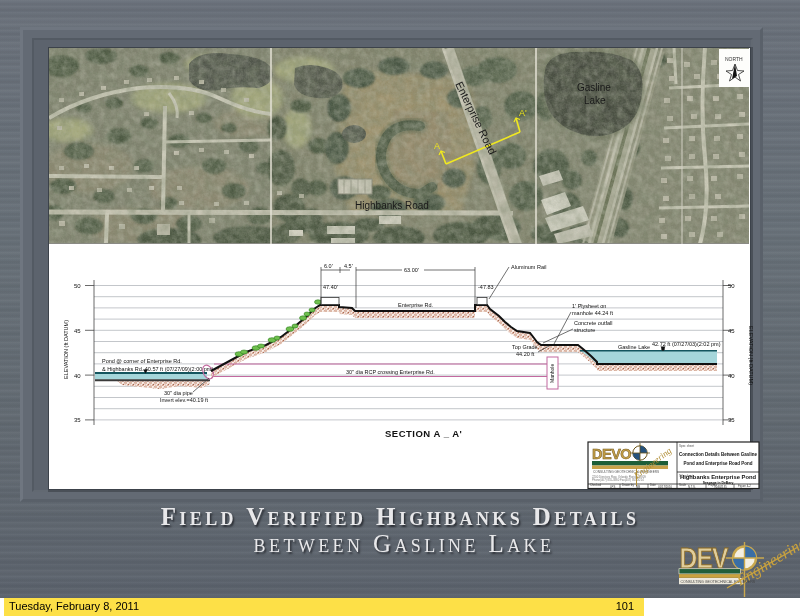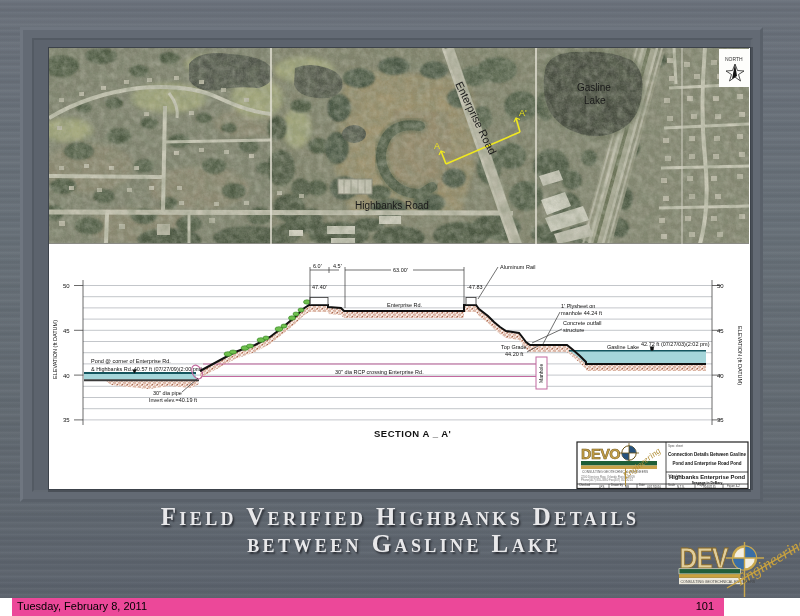--- a/index.html
+++ b/index.html
@@ -18,22 +18,22 @@
   #frame-dark{position:absolute;left:32px;top:38px;width:717px;height:450px;
     background:#5c636d;
     border-top:2px solid #535a63;border-left:2px solid #535a63;
     border-right:2px solid #626972;border-bottom:2px solid #626972;}
   #page{position:absolute;left:48px;top:47px;width:701px;height:441px;background:#ffffff;
     border:1px solid #3c424a;box-shadow:0 2px 0 #4a5058, 2px 0 0 #4a5058;}
   #title{position:absolute;left:0px;top:503px;width:800px;text-align:center;
     font-family:"Liberation Serif",serif;font-variant:small-caps;
     color:#e8e8ea;text-shadow:1.5px 1.5px 2px #2a2d33;}
   #title .l1{font-size:25px;letter-spacing:3.4px;font-weight:bold;line-height:27px;}
-  #title .l2{font-size:25px;letter-spacing:3.4px;font-weight:bold;line-height:27px;margin-left:8px;}
-  #footer{position:absolute;left:12px;top:598px;width:712px;height:18px;background:#ec4899;
+  #title .l2{font-size:25px;letter-spacing:3.4px;font-weight:normal;line-height:27px;margin-left:8px;}
+  #footer{position:absolute;left:4px;top:598px;width:640px;height:18px;background:#fde047;
     font-size:11px;color:#000;}
 </style>
 </head>
 <body>
 
 <div id="slide"></div>
 
 <div id="frame-light"></div>
 
 <div id="frame-dark"></div>
@@ -365,21 +365,21 @@
   <rect x="670" y="1" width="31" height="38" fill="#fdfdfb"></rect>
   <text x="676" y="13" font-size="5" fill="#333" font-family="Liberation Sans,sans-serif">NORTH</text>
   <g transform="translate(686,25)">
     <path d="M0,-9 L2.5,-2.5 L9,-2 L3.5,1.5 L5.5,8 L0,4 L-5.5,8 L-3.5,1.5 L-9,-2 L-2.5,-2.5 Z" fill="none" stroke="#222" stroke-width="0.8"></path>
     <path d="M0,-9 L2,3 L-3,6 Z" fill="#111"></path>
   </g>
 </g>
 </svg>
 </div>
 
-<div id="diagram" style="position:absolute;left:49px;top:246px;width:700px;height:243px;">
+<div id="diagram" style="position:absolute;left:60px;top:246px;width:700px;height:243px;">
 <svg width="700" height="243" viewBox="0 0 700 243" font-family="Liberation Sans,sans-serif">
 <defs>
   <pattern id="stip" width="5" height="4" patternUnits="userSpaceOnUse">
     <rect width="5" height="4" fill="#faf0ea"></rect>
     <circle cx="1" cy="1" r="0.8" fill="#b97355"></circle>
     <circle cx="3.4" cy="2.6" r="0.9" fill="#ad684e"></circle>
     <circle cx="2.2" cy="3.5" r="0.6" fill="#c4836a"></circle>
     <circle cx="4.5" cy="0.8" r="0.6" fill="#c4836a"></circle>
     <circle cx="0.6" cy="3" r="0.5" fill="#c4836a"></circle>
   </pattern>

